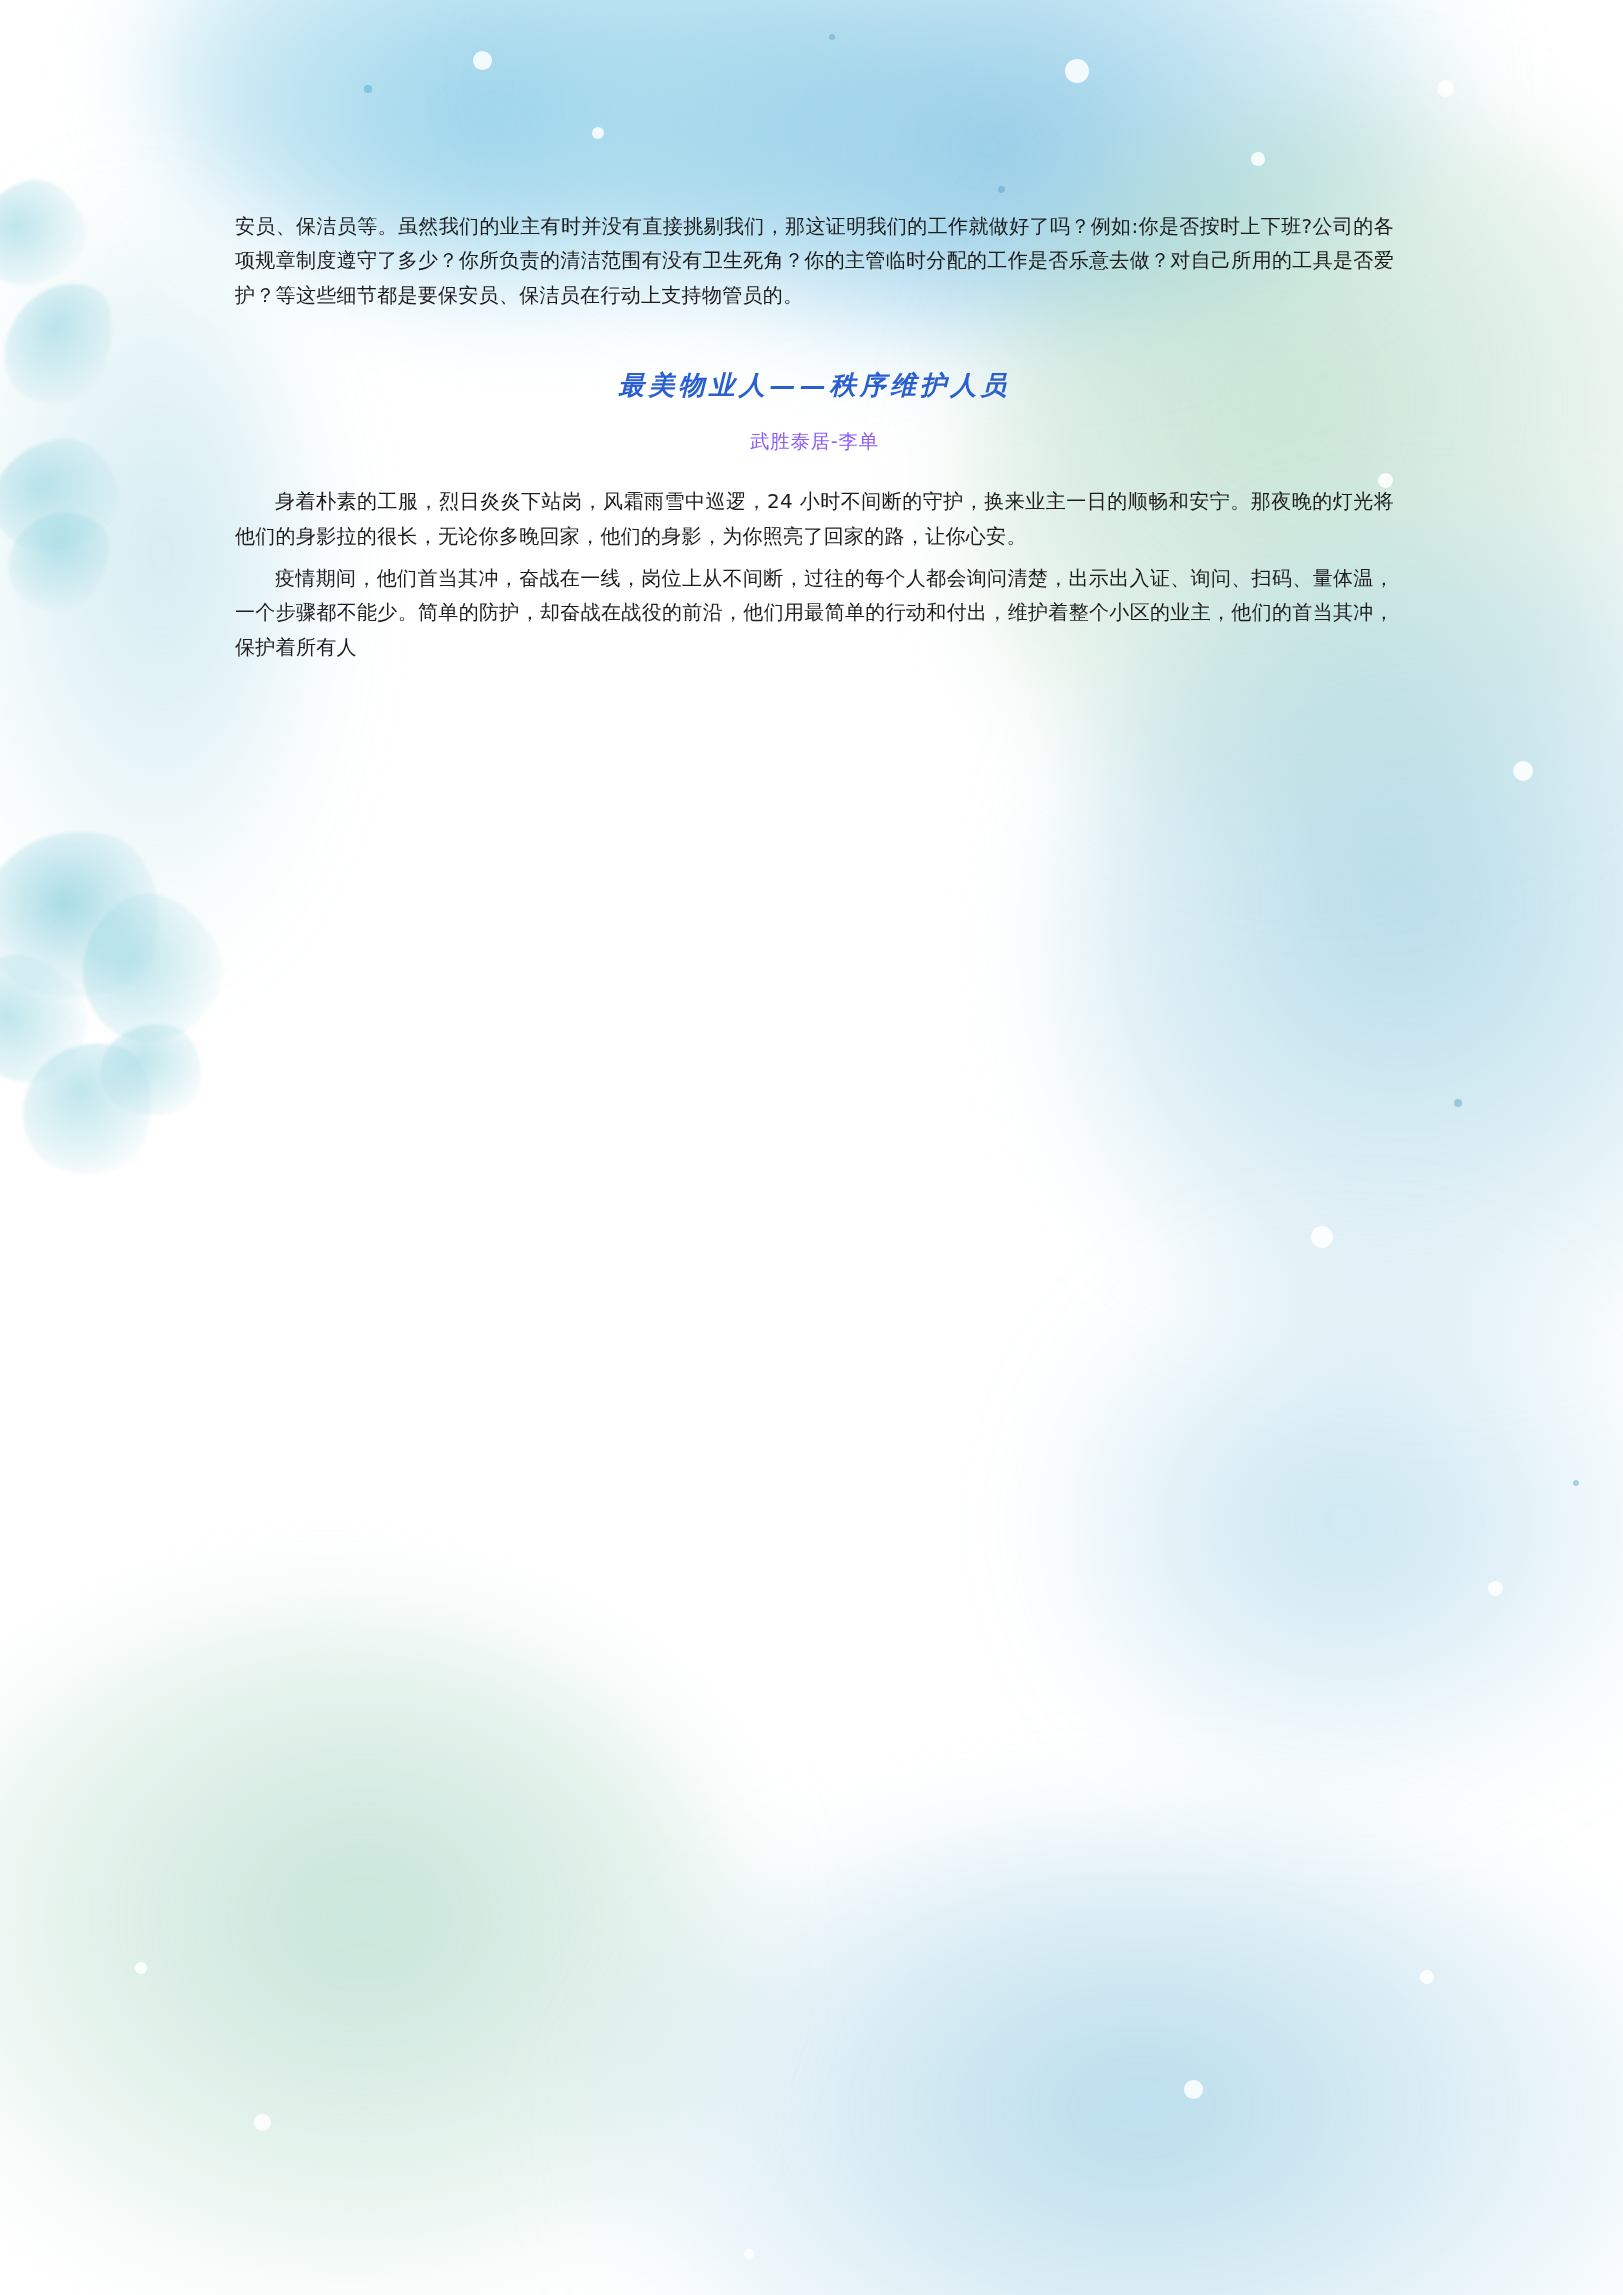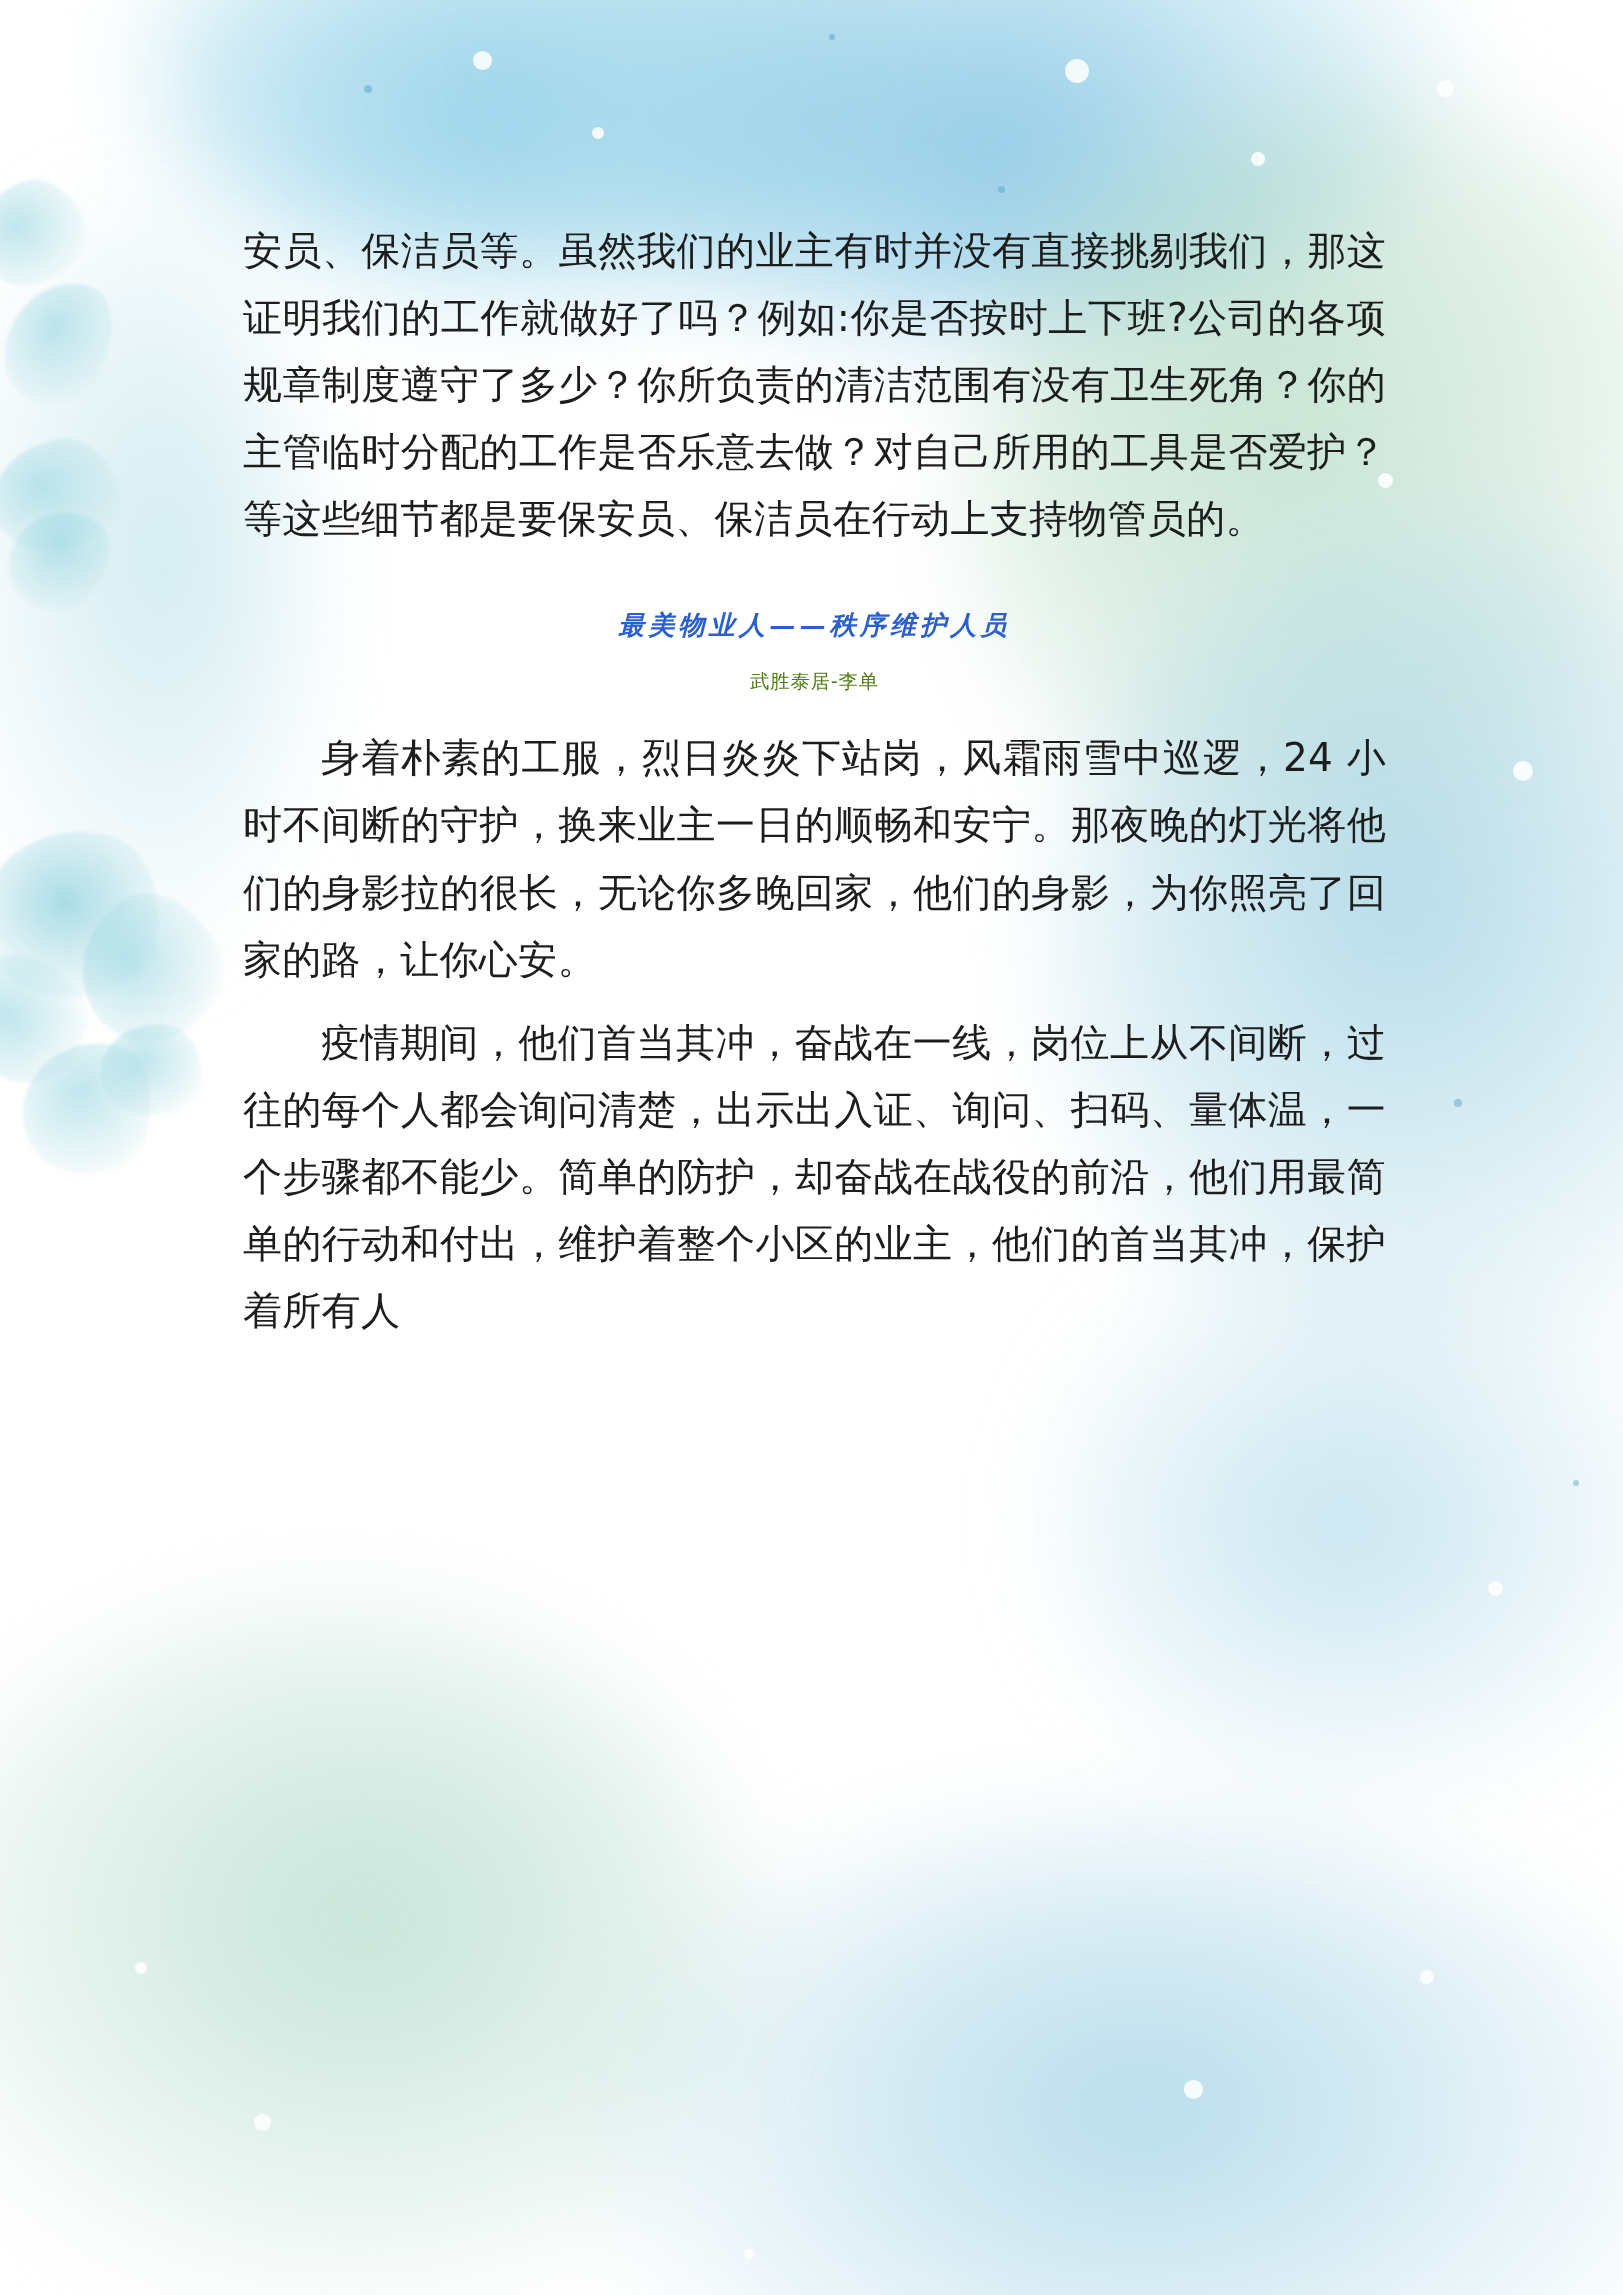--- a/index.html
+++ b/index.html
@@ -107,23 +107,23 @@
 
   
   .content {
     position: absolute;
     left: 227px;
     top: 201px;
     width: 1175px;
   }
 
   p.para {
-    margin: 16px;
+    margin: 8px;
     font-family: "DejaVu Sans", "Liberation Sans", sans-serif;
-    font-size: 39px;
+    font-size: 20px;
     line-height: 1.72;
     color: #1d1d1d;
     text-align: justify;
     letter-spacing: 0.3px;
   }
   p.indent {
     text-indent: 2em;
   }
   p.para + p.para {
     margin-top: 1.7px;
@@ -139,21 +139,21 @@
     letter-spacing: 4.2px;
     color: #2a5fd0;
     text-shadow: 0 0.8px 0 rgba(255,255,255,0.6);
   }
 
   .byline {
     margin: 25px 0 0 0;
     text-align: center;
     font-family: "DejaVu Sans", "Liberation Sans", sans-serif;
     font-size: 19.4px;
-    color: #4d7c0f;
+    color: #8b5cf6;
     letter-spacing: 0.8px;
   }
 
   .section-body {
     margin-top: 29px;
   }
 </style>
 </head>
 <body>
 

